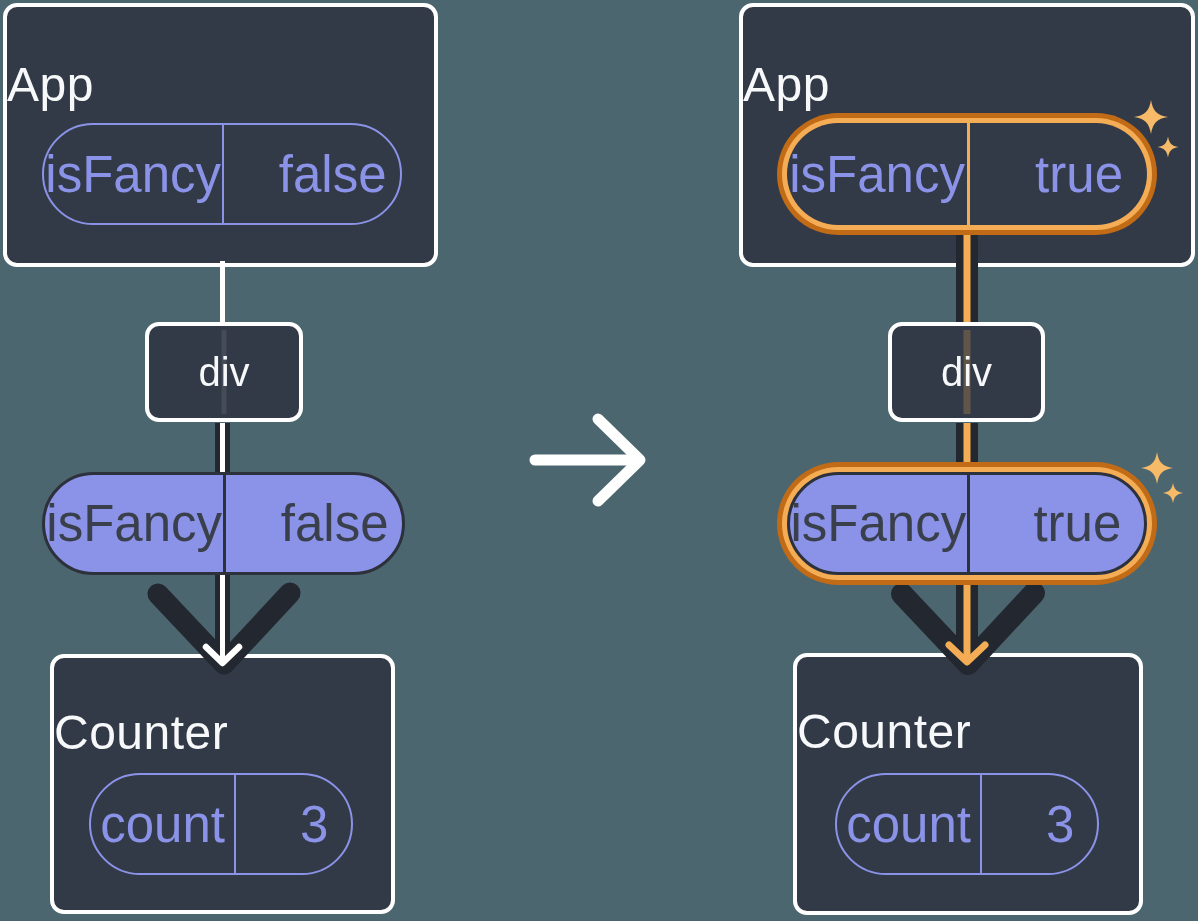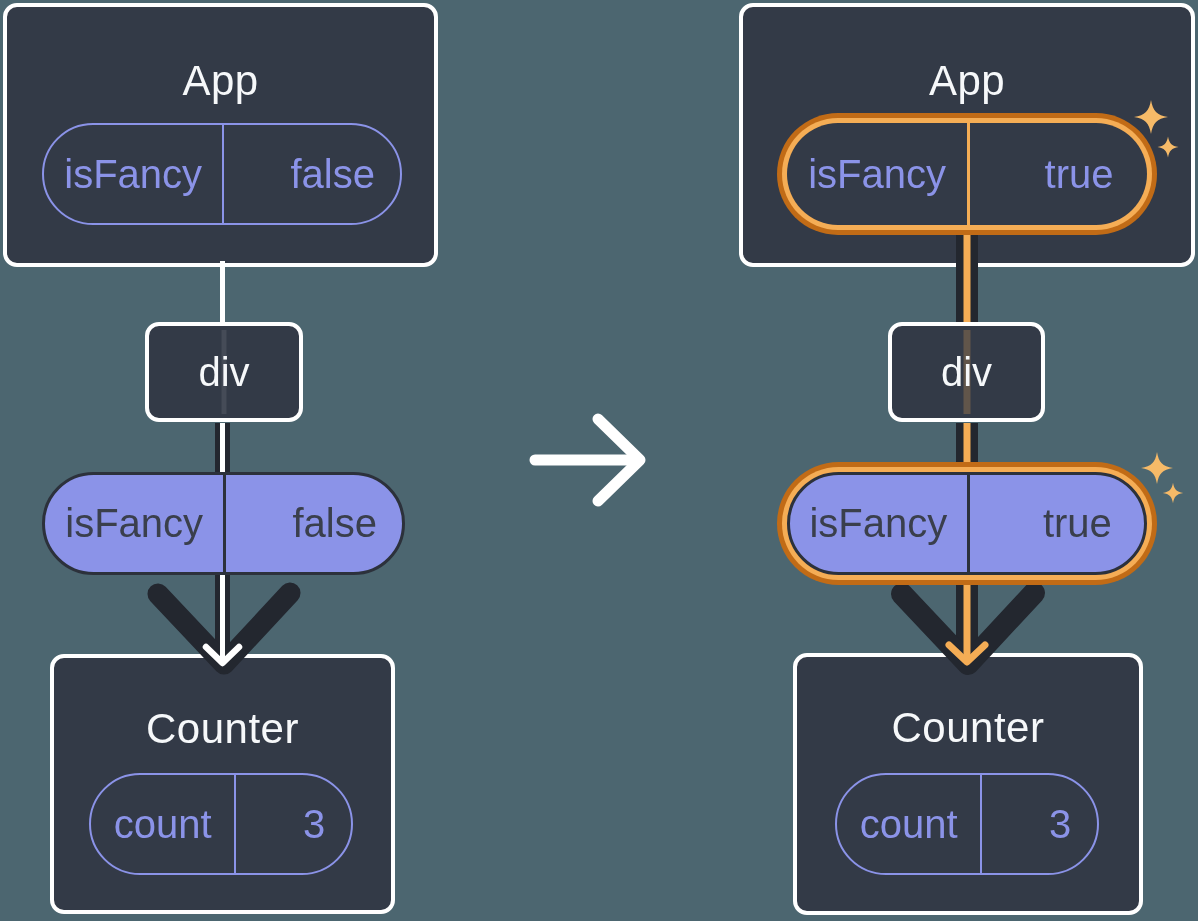--- a/index.html
+++ b/index.html
@@ -3,33 +3,33 @@
 <meta charset="utf-8">
 <style>
   html,body{margin:0;padding:0;background:#4c6670;}
   .canvas{position:relative;width:1198px;height:921px;background:var(--background,#4c6670);
           font-family:"Liberation Sans",sans-serif;overflow:hidden;}
 
   
   .panel{position:absolute;background:var(--panel,#333a47);border:4px solid var(--panel-border,#fff);
          border-radius:14px;box-sizing:border-box;z-index:1;}
   .panel.z-top{z-index:3;}
-  .panel-title{position:absolute;left:0;width:100%;text-align:center;
-               color:#f6f8fa;font-size:42px;font-weight:500;letter-spacing:.5px;}
+  .panel-title{position:absolute;left:0;width:100%;
+               color:#f6f8fa;font-size:48px;font-weight:500;letter-spacing:.5px;}
 
   
   .div-label{position:absolute;inset:0;display:flex;align-items:center;justify-content:center;
              color:#f6f8fa;font-size:40px;z-index:2;}
   .stripe{position:absolute;left:50%;transform:translateX(-50%);top:4px;bottom:4px;z-index:1;}
   .stripe-plain{width:5px;background:rgba(255,255,255,.09);}
   .stripe-fancy{width:7px;background:rgba(245,173,85,.24);}
 
   
   .pill{position:absolute;display:flex;align-items:stretch;box-sizing:border-box;
-        border-radius:999px;z-index:3;font-size:40px;}
+        border-radius:999px;z-index:3;font-size:51px;}
   .pill .seg{display:flex;align-items:center;justify-content:center;}
   .seg-name{width:57%;}.seg-value{width:43%;margin-left:41px;}
   .seg-name.wide{width:66%;}.seg-value.narrow{width:34%;}
   .pill-outline{border:2.5px solid var(--purple,#8b93e8);color:var(--purple,#8b93e8);}
   .pill-outline .seg-name{border-right:2.5px solid var(--purple,#8b93e8);}
   .pill-fancy-outline{background:var(--panel,#333a47);color:var(--purple,#8b93e8);
         box-shadow:0 0 0 5px var(--orange-light,#f5ad55),0 0 0 10px var(--orange-dark,#c16b16);}
   .pill-fancy-outline .seg-name{border-right:3px solid var(--orange-light,#f5ad55);}
   .pill-filled{background:var(--purple,#8b93e8);border:3px solid #2c313b;color:#3a3f4c;}
   .pill-filled .seg-name{border-right:3px solid #2c313b;}

